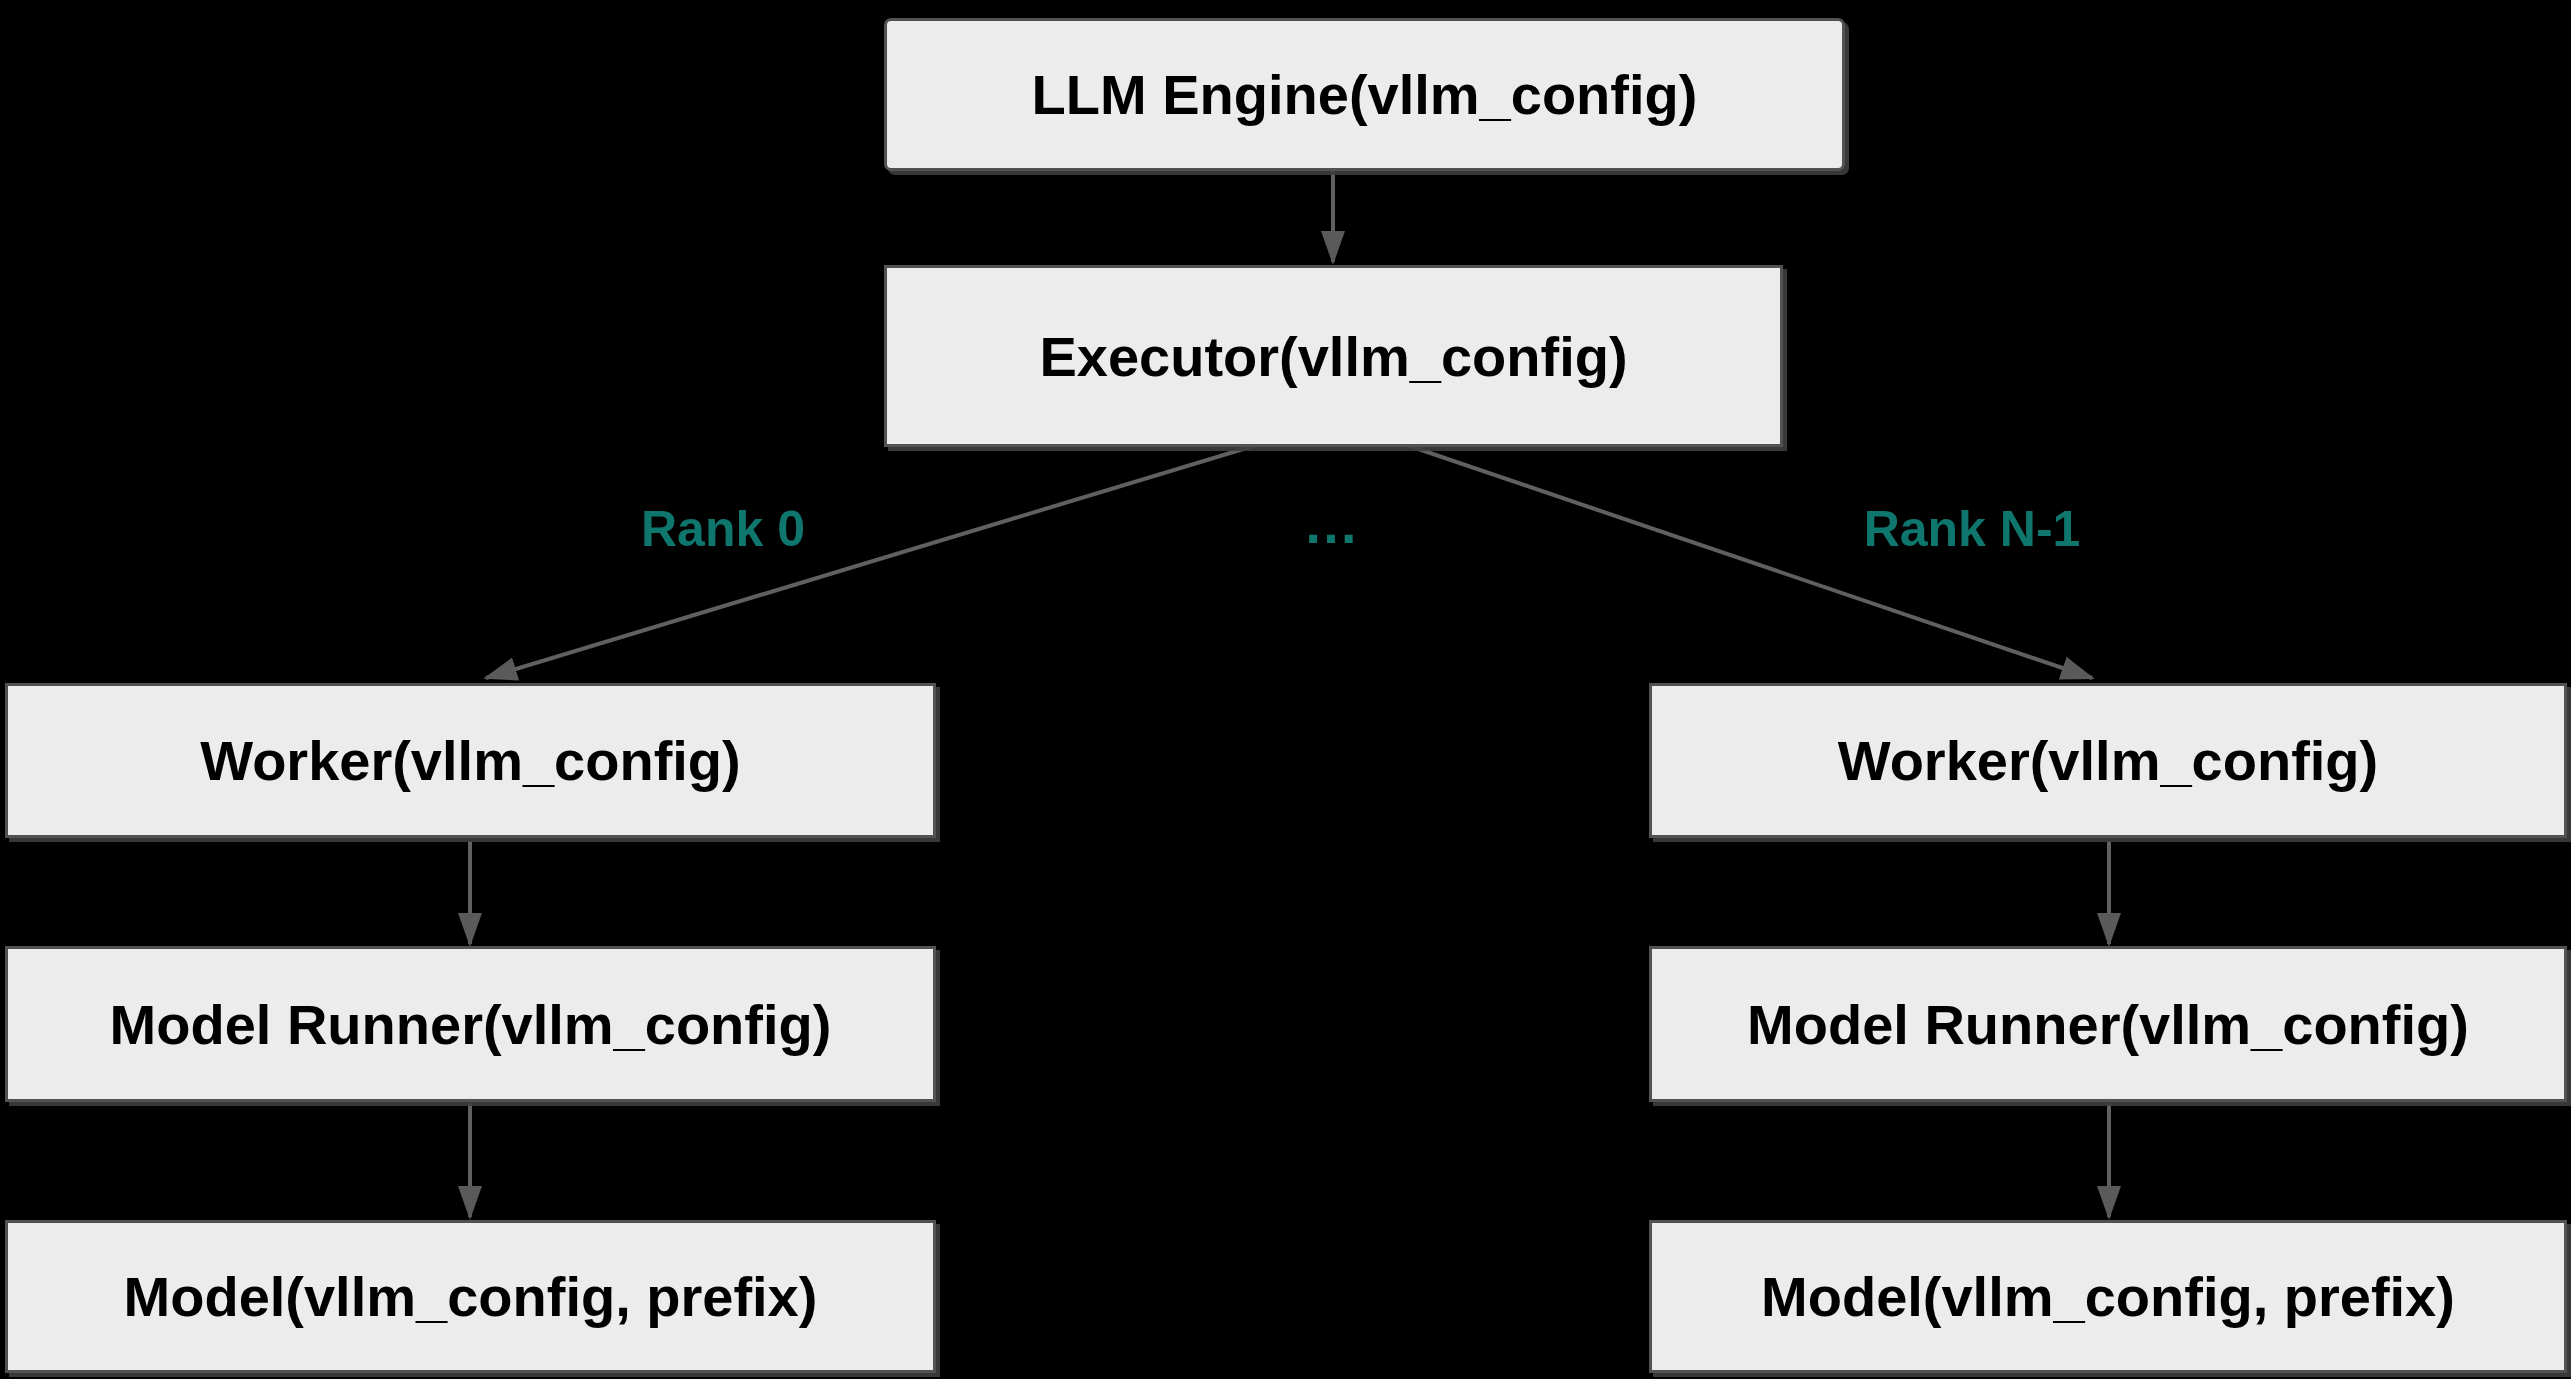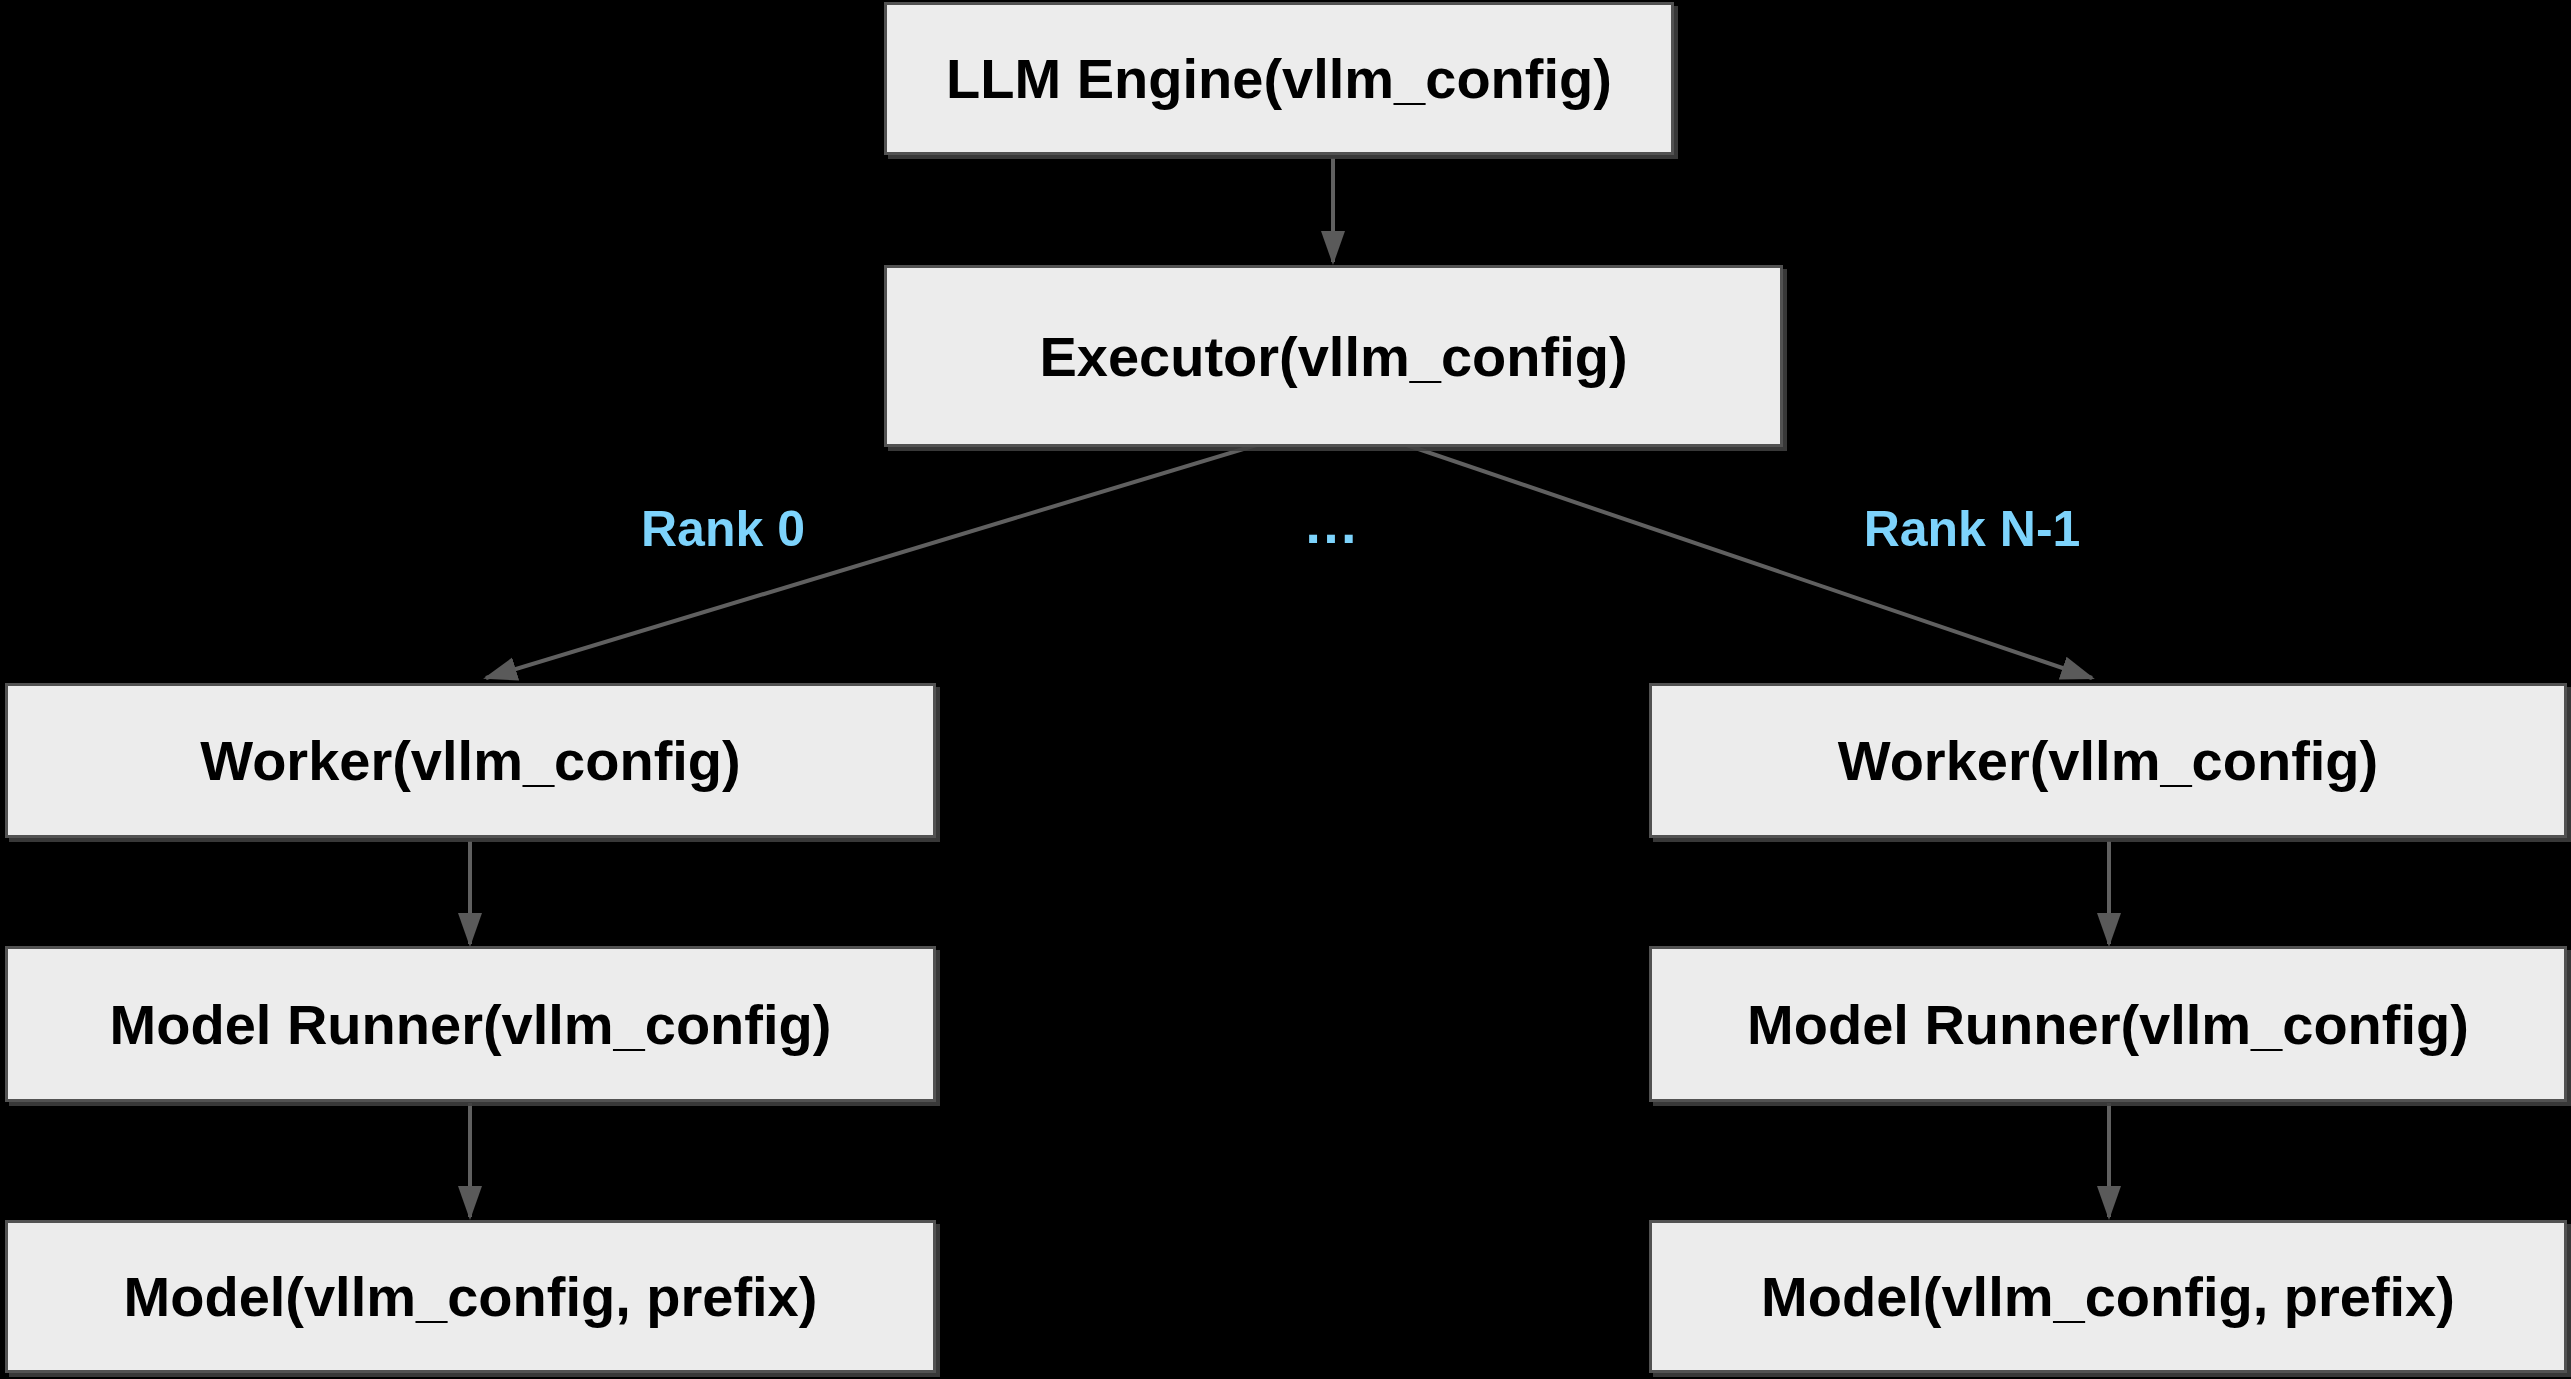--- a/index.html
+++ b/index.html
@@ -31,32 +31,32 @@
     box-shadow: 4px 4px 0 rgba(62, 62, 62, 0.9);
     display: flex;
     align-items: center;
     justify-content: center;
     font-size: 56px;
     font-weight: 600;
     color: #000000;
     letter-spacing: 0px;
     white-space: nowrap;
   }
-  #n-engine   { left: 884px;  top: 2px;    width: 790px; height: 153px; }
+  #n-engine   { left: 884px;  top: 18px;    width: 961px; height: 153px; border-radius: 7px; }
   #n-executor { left: 884px;  top: 265px;  width: 899px; height: 182px; }
   #n-worker-l { left: 5px;    top: 683px;  width: 931px; height: 155px; }
   #n-worker-r { left: 1649px; top: 683px;  width: 918px; height: 155px; }
   #n-runner-l { left: 5px;    top: 946px;  width: 931px; height: 156px; }
   #n-runner-r { left: 1649px; top: 946px;  width: 918px; height: 156px; }
   #n-model-l  { left: 5px;    top: 1220px; width: 931px; height: 153px; }
   #n-model-r  { left: 1649px; top: 1220px; width: 918px; height: 153px; }
 
   .edge-label {
     position: absolute;
-    color: #7dd3fc;
+    color: #0f766e;
     font-size: 50px;
     font-weight: 600;
     text-align: center;
     white-space: nowrap;
     line-height: 1;
   }
   #lbl-rank0 { left: 573px;  top: 504px; width: 300px; }
   #lbl-rankn { left: 1822px; top: 504px; width: 300px; }
   #lbl-dots  { left: 1255px; top: 496px; width: 150px; font-size: 56px; font-weight: 700; letter-spacing: -2px; }
 </style>

